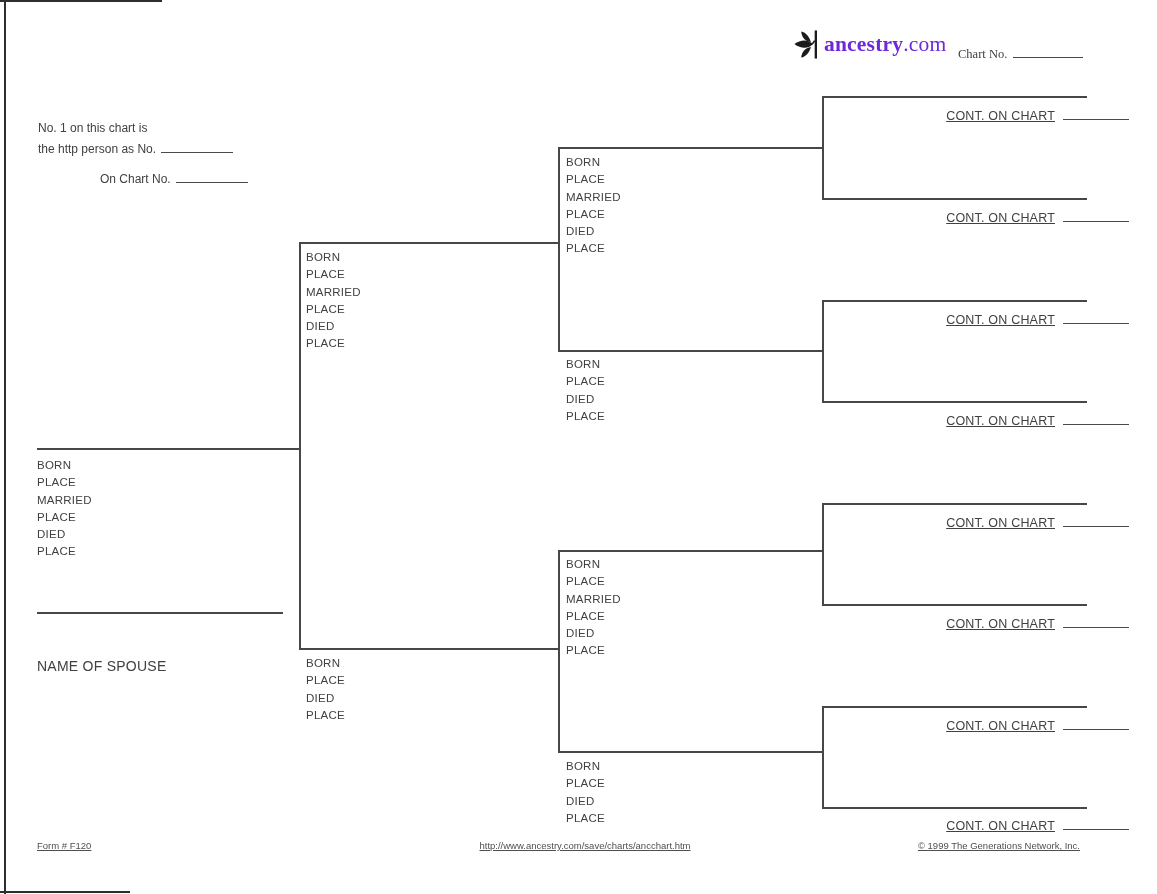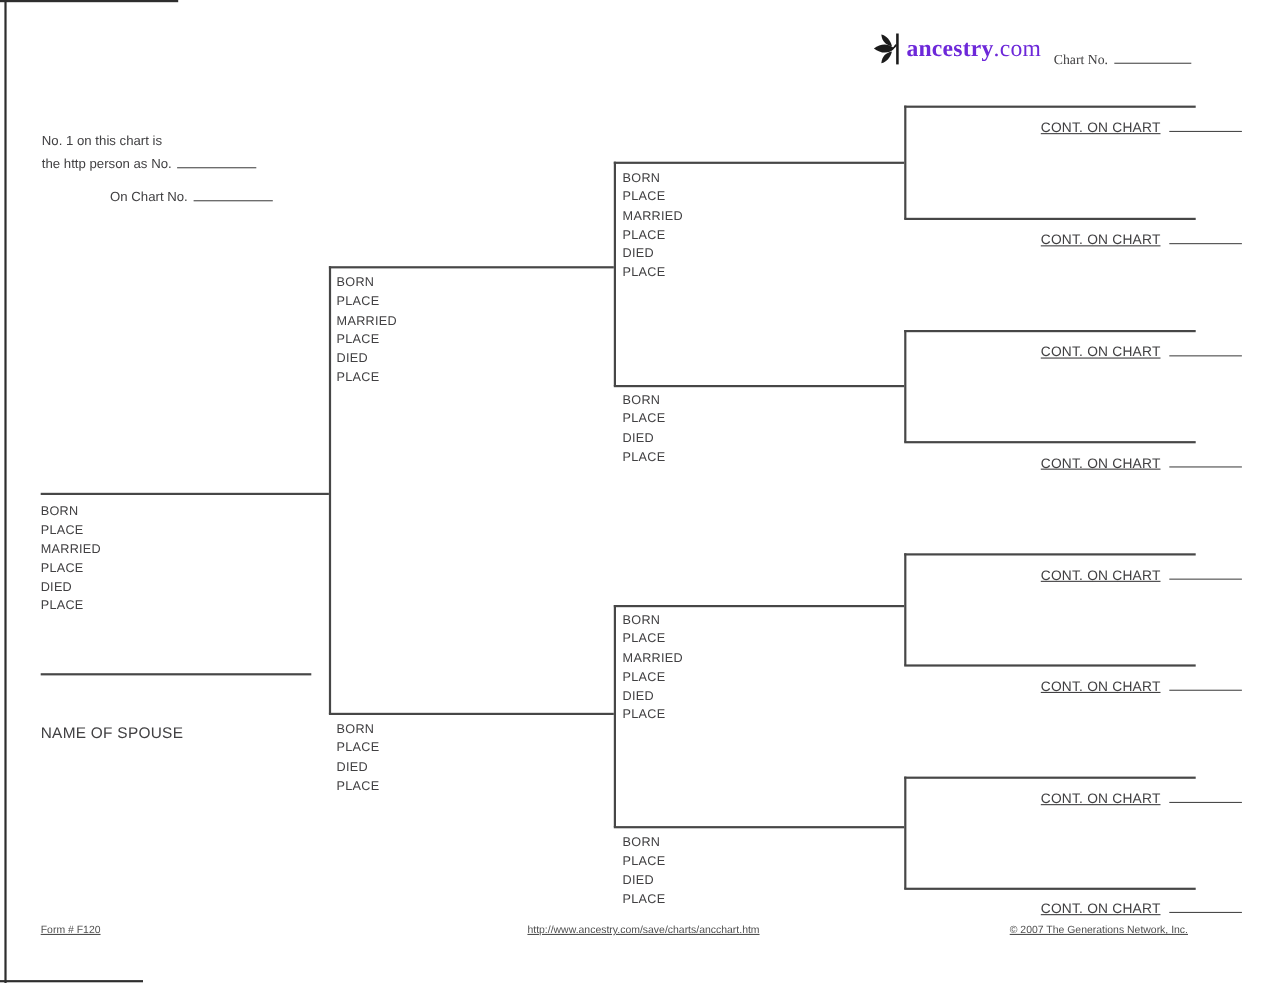--- a/index.html
+++ b/index.html
@@ -172,15 +172,15 @@
   <div class="cont" style="top:210px"><span>CONT. ON CHART</span><span class="blank cont-blank"></span></div>
   <div class="cont" style="top:312px"><span>CONT. ON CHART</span><span class="blank cont-blank"></span></div>
   <div class="cont" style="top:413px"><span>CONT. ON CHART</span><span class="blank cont-blank"></span></div>
   <div class="cont" style="top:515px"><span>CONT. ON CHART</span><span class="blank cont-blank"></span></div>
   <div class="cont" style="top:616px"><span>CONT. ON CHART</span><span class="blank cont-blank"></span></div>
   <div class="cont" style="top:718px"><span>CONT. ON CHART</span><span class="blank cont-blank"></span></div>
   <div class="cont" style="top:818px"><span>CONT. ON CHART</span><span class="blank cont-blank"></span></div>
 
   <div class="footer-item" style="left:37px">Form # F120</div>
   <div class="footer-item" style="left:420px;width:330px;text-align:center">http://www.ancestry.com/save/charts/ancchart.htm</div>
-  <div class="footer-item" style="left:790px;width:290px;text-align:right">© 2007 The Generations Network, Inc.</div>
+  <div class="footer-item" style="left:790px;width:290px;text-align:right">© 1999 The Generations Network, Inc.</div>
 
 </div>
 
 </body></html>

